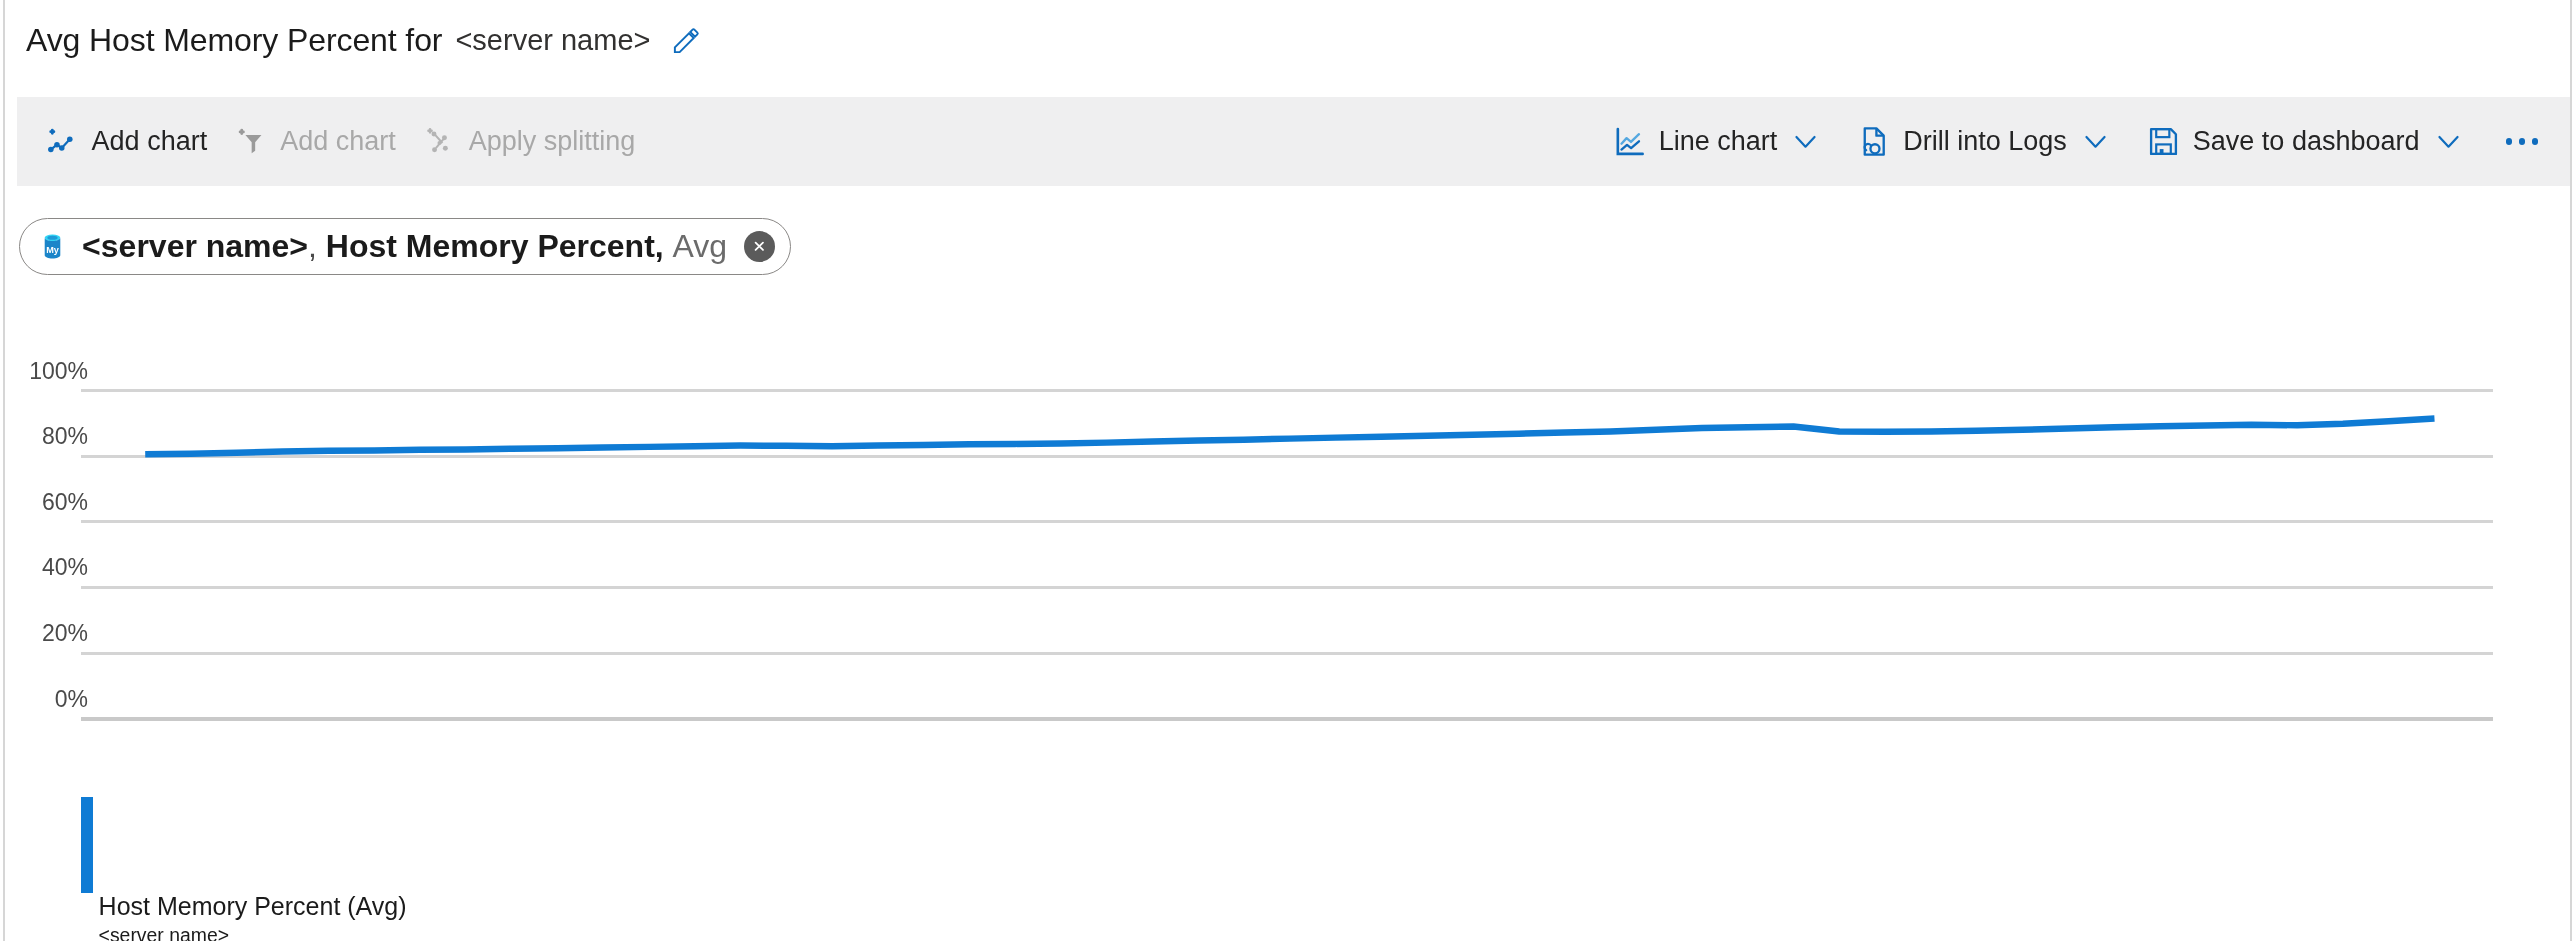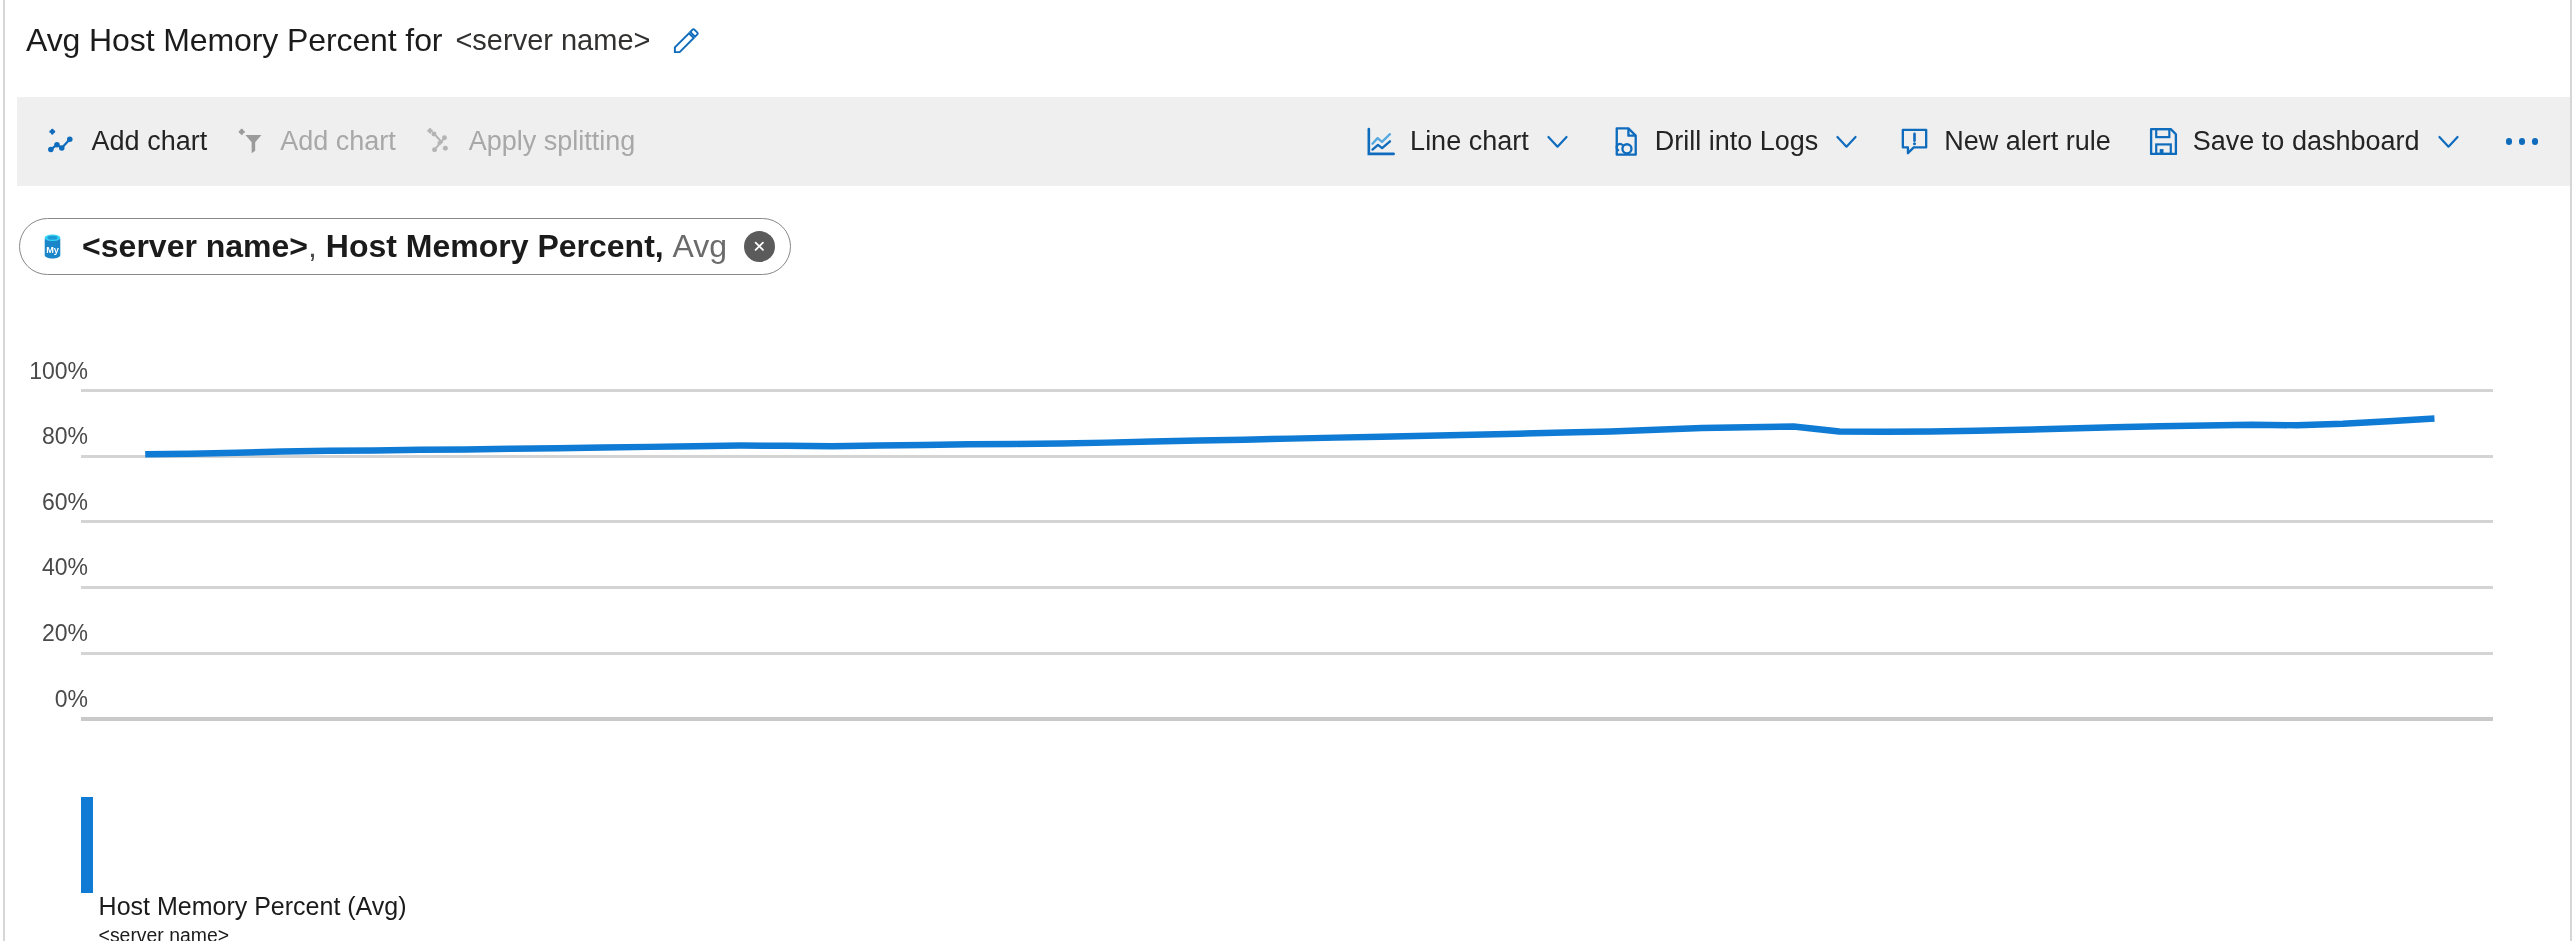--- a/index.html
+++ b/index.html
@@ -265,30 +265,20 @@
           </svg>
         </span>
         <span class="tb-label">Drill into Logs</span>
         <span class="chev">
           <svg width="31" height="31" viewBox="0 0 24 24">
               <path d="M5 8.5l7 7.5 7-7.5" stroke="#0f6cbd" stroke-width="1.7" fill="none" stroke-linecap="round" stroke-linejoin="round"></path>
             </svg>
         </span>
       </div>
 
-      <div class="tb-btn">
-        <span class="tb-ico">
-          <svg width="35" height="35" viewBox="0 0 24 24">
-            <path d="M4 4h16v12h-8.5L7.5 20v-4H4V4z" stroke="#0f6cbd" stroke-width="1.6" fill="none" stroke-linejoin="round"></path>
-            <path d="M12 6.8v4.6" stroke="#0f6cbd" stroke-width="1.8" stroke-linecap="round"></path>
-            <circle cx="12" cy="13.6" r="1.05" fill="#0f6cbd"></circle>
-          </svg>
-        </span>
-        <span class="tb-label">New alert rule</span>
-      </div>
 
       <div class="tb-btn">
         <span class="tb-ico">
           <svg width="35" height="35" viewBox="0 0 24 24">
             <path d="M3.5 3.5h13.5L20.5 7v13.5h-17V3.5z" stroke="#0f6cbd" stroke-width="1.6" fill="none" stroke-linejoin="round"></path>
             <rect x="7" y="3.5" width="9" height="5.5" stroke="#0f6cbd" stroke-width="1.5" fill="none"></rect>
             <rect x="7" y="14" width="10" height="6.5" stroke="#0f6cbd" stroke-width="1.5" fill="none"></rect>
             <rect x="9.4" y="17.2" width="2.6" height="3.3" fill="#0f6cbd"></rect>
           </svg>
         </span>

